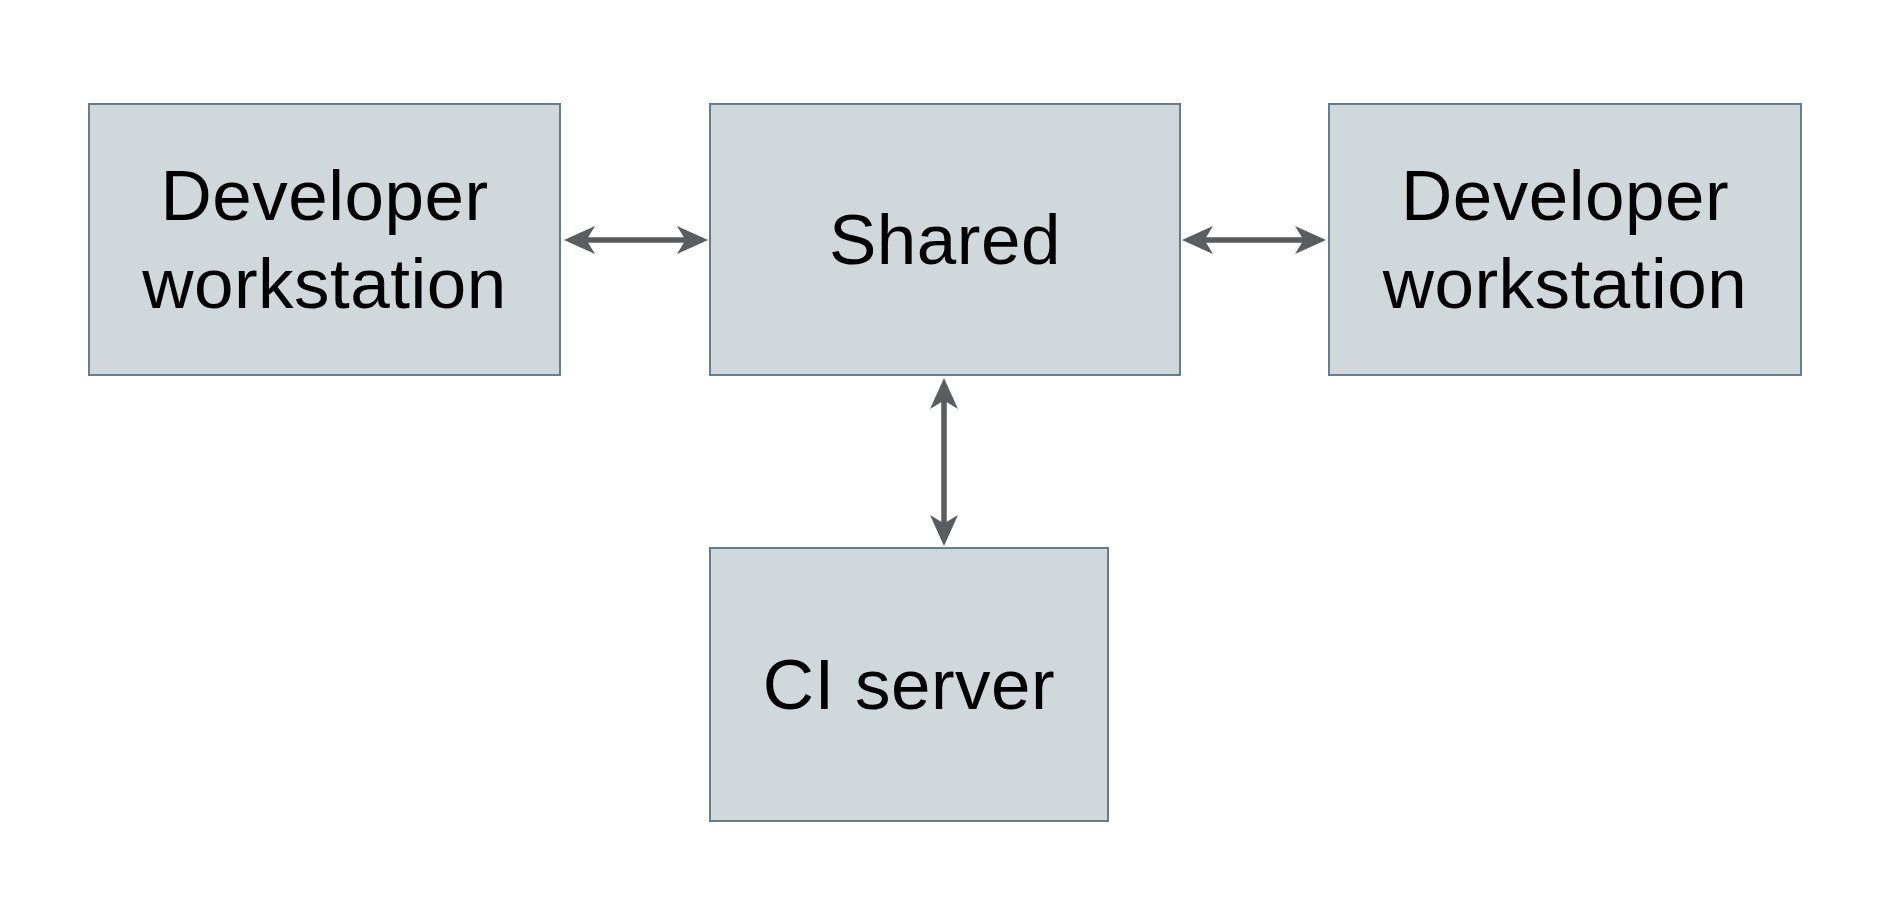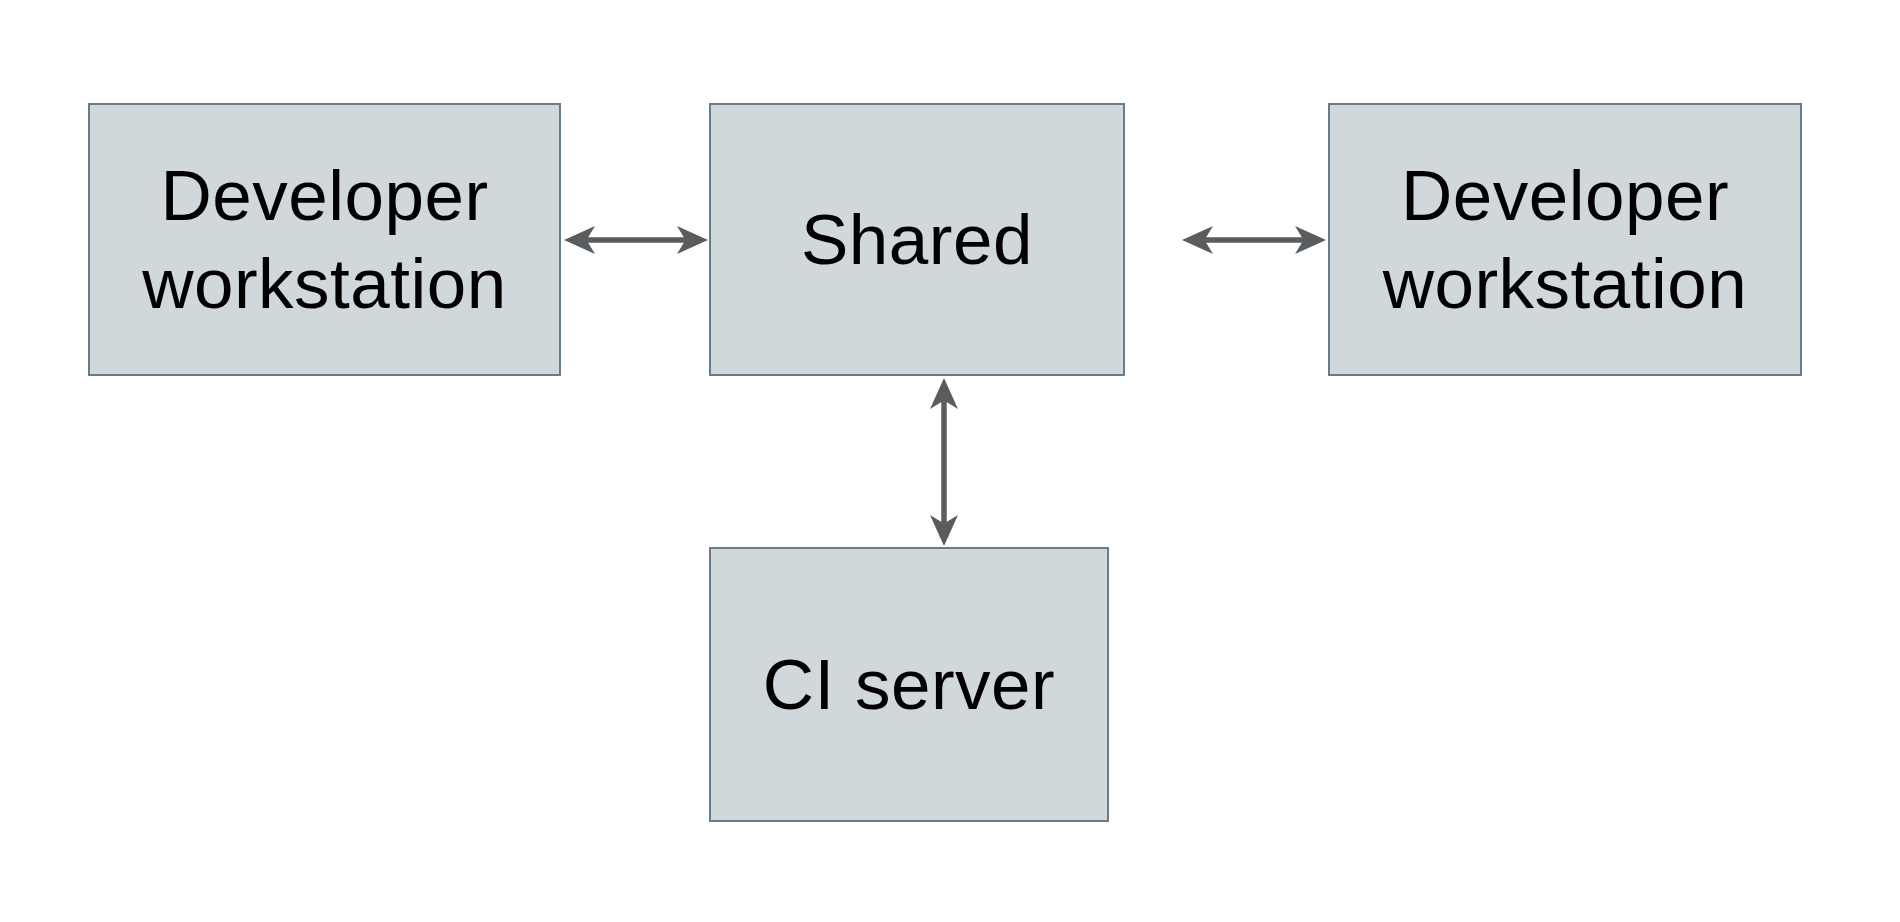--- a/index.html
+++ b/index.html
@@ -35,21 +35,21 @@
   .node-label {
     color: var(--text);
     font-size: 71px;
     line-height: 88px;
     letter-spacing: 0.5px;
   }
   .node-label .line { display: block; }
   .node-label .line:empty { display: none; }
 
   .node-ws-left   { left: 88px;   top: 103px; width: 473px; height: 273px; }
-  .node-cache     { left: 709px;  top: 103px; width: 416px; height: 273px; }
+  .node-cache     { left: 709px;  top: 103px; width: 472px; height: 273px; }
   .node-ws-right  { left: 1328px; top: 103px; width: 474px; height: 273px; }
   .node-ci        { left: 709px;  top: 547px; width: 400px; height: 275px; }
 
   .edge { position: absolute; color: var(--arrow); }
   .edge-left   { left: 563px;  top: 220px; }
   .edge-right  { left: 1181px; top: 220px; }
   .edge-down   { left: 924px;  top: 377px; }
   .edge svg { display: block; }
 </style>
 </head>

